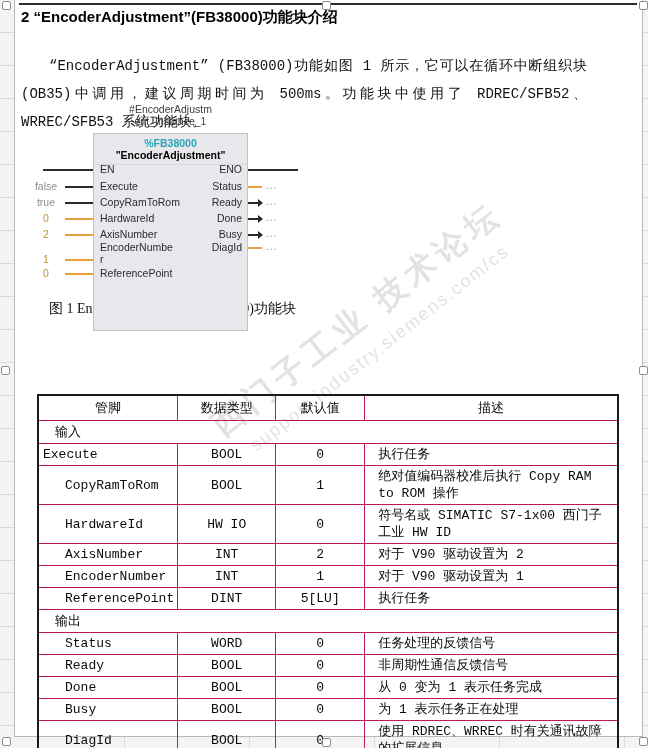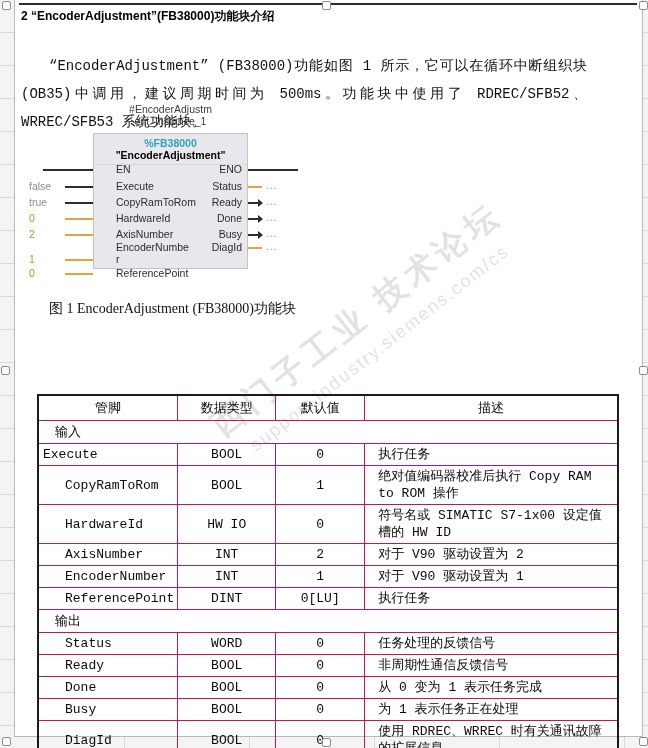--- a/index.html
+++ b/index.html
@@ -14,51 +14,51 @@
     background-image:repeating-linear-gradient(to bottom,transparent 0 32px,#d9d9d9 32px 33px);}
   .grid-bottom{left:0;top:736px;width:648px;height:12px;
     background-image:repeating-linear-gradient(to right,transparent 0 124px,#d9d9d9 124px 125px);}
 
   
   .page{position:absolute;left:14px;top:0;width:627px;height:736px;background:#ffffff;
         border-left:1px solid #b8b8b8;border-right:1px solid #b8b8b8;border-bottom:1px solid #b8b8b8;z-index:1;}
   .topline{position:absolute;left:4px;top:3px;width:618px;height:2px;background:#2b2b2b;}
 
   .heading{position:absolute;left:6px;top:8px;width:600px;
-    font-family:"Liberation Sans","DejaVu Sans",sans-serif;font-weight:bold;font-size:12px;color:#000;}
+    font-family:"Liberation Sans","DejaVu Sans",sans-serif;font-weight:bold;font-size:15px;color:#000;}
   .para{position:absolute;left:6px;top:52px;width:566px;font-size:14px;line-height:28px;
     text-align:justify;text-indent:2em;color:#111;
     font-family:"Liberation Mono","DejaVu Sans Mono",monospace;}
   .caption{position:absolute;font-size:14px;color:#111;
     font-family:Liberation Serif, serif;}
   .fig-caption{left:34px;top:300px;}
   .para2{left:34px;top:340px;}
   .tbl-caption{left:3px;top:371px;}
 
   
   .watermark{position:absolute;left:120px;top:295px;width:460px;text-align:center;
     transform:rotate(-38deg);color:rgba(185,185,185,0.42);z-index:0;pointer-events:none;
     font-family:"Liberation Sans","DejaVu Sans",sans-serif;}
   .watermark .w1{font-size:32px;font-weight:bold;letter-spacing:6px;}
   .watermark .w2{font-size:18px;letter-spacing:2px;margin-top:4px;}
 
   
   .diagram{position:absolute;left:14px;top:103px;width:300px;height:195px;z-index:2;
     font-family:"Liberation Sans","DejaVu Sans",sans-serif;font-size:10.5px;color:#2c2c2c;}
   .inst{position:absolute;left:64px;top:0;width:155px;text-align:center;line-height:12px;color:#3c3c3c;}
-  .fb-block{position:absolute;left:64px;top:30px;width:155px;height:136px;
+  .fb-block{position:absolute;left:64px;top:30px;width:155px;height:198px;
     background:#e7e7ec;border:1px solid #c2c2cc;box-sizing:border-box;}
   .fb-num{position:absolute;left:0;top:3px;width:100%;text-align:center;font-weight:bold;}
   .fb-name{position:absolute;left:0;top:15px;width:100%;text-align:center;font-weight:bold;color:#000;
     border-bottom:1px solid #d6d6de;padding-bottom:3px;}
   .pin{position:absolute;height:13px;line-height:13px;white-space:nowrap;}
-  .pin-l{left:70px;padding-left:17px;}
+  .pin-l{left:54px;padding-left:17px;}
   .pin-r{right:87px;}
   .pline{position:absolute;height:2px;}
-  .pval{position:absolute;left:0;width:34px;text-align:left;height:13px;line-height:13px;}
+  .pval{position:absolute;left:0;width:34px;text-align:center;height:13px;line-height:13px;}
   .pdots{position:absolute;left:237px;color:#8f8f8f;height:13px;line-height:11px;font-size:10px;letter-spacing:1px;}
   .arrowhead{position:absolute;width:0;height:0;border-left:5px solid #2c2c2c;
     border-top:4px solid transparent;border-bottom:4px solid transparent;}
 
   
   .pin-table{position:absolute;left:22px;top:394px;border-collapse:collapse;table-layout:fixed;z-index:2;
     font-family:"Liberation Mono","DejaVu Sans Mono",monospace;font-size:13px;color:#0a0a0a;background:transparent;}
   .pin-table td,.pin-table th{border:1px solid #be185d;padding:2px 3px;line-height:17px;
     font-weight:normal;vertical-align:middle;overflow:hidden;}
   .pin-table{border:2px solid #1a1a1a;}
@@ -176,38 +176,38 @@
         <tr>
           <td class="c-pin indent">CopyRamToRom</td>
           <td class="c-type">BOOL</td>
           <td class="c-def">1</td>
           <td class="c-desc">绝对值编码器校准后执行 Copy RAM to ROM 操作</td>
         </tr>
         <tr>
           <td class="c-pin indent">HardwareId</td>
           <td class="c-type">HW IO</td>
           <td class="c-def">0</td>
-          <td class="c-desc">符号名或 SIMATIC S7-1x00 设定值槽的 HW ID</td>
+          <td class="c-desc">符号名或 SIMATIC S7-1x00 西门子工业 HW ID</td>
         </tr>
         <tr>
           <td class="c-pin indent">AxisNumber</td>
           <td class="c-type">INT</td>
           <td class="c-def">2</td>
           <td class="c-desc">对于 V90 驱动设置为 2</td>
         </tr>
         <tr>
           <td class="c-pin indent">EncoderNumber</td>
           <td class="c-type">INT</td>
           <td class="c-def">1</td>
           <td class="c-desc">对于 V90 驱动设置为 1</td>
         </tr>
         <tr>
           <td class="c-pin indent">ReferencePoint</td>
           <td class="c-type">DINT</td>
-          <td class="c-def">0[LU]</td>
+          <td class="c-def">5[LU]</td>
           <td class="c-desc">执行任务</td>
         </tr>
         <tr>
           <td colspan="4" class="section">输出</td>
         </tr>
         <tr>
           <td class="c-pin indent">Status</td>
           <td class="c-type">WORD</td>
           <td class="c-def">0</td>
           <td class="c-desc">任务处理的反馈信号</td>

